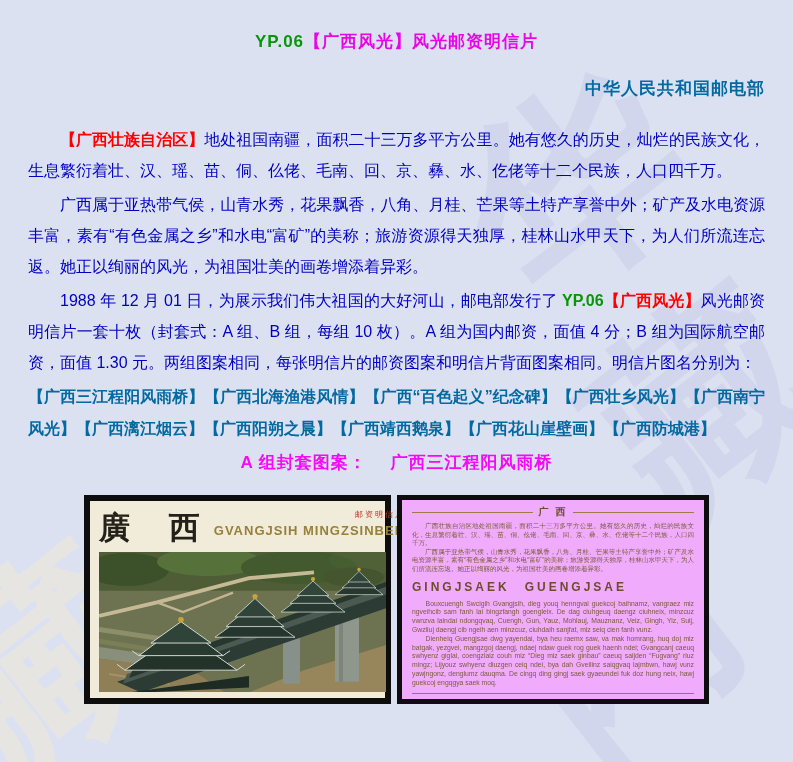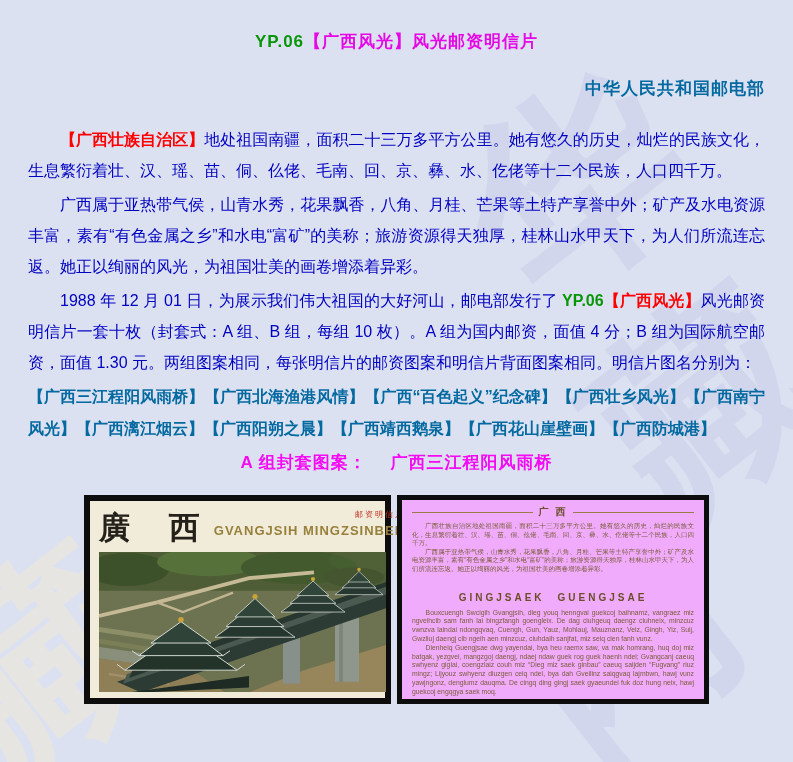--- a/index.html
+++ b/index.html
@@ -83,22 +83,22 @@
   .back-cover {
     width:312px; height:209px; background:#f0abfc;
     border:5px solid #0d0d0d; padding:5px 10px 3px;
     color:#7b5c38; display:flex; flex-direction:column;
   }
   .bc-head { display:flex; align-items:center; gap:6px; margin-bottom:3px; }
   .bc-head .rule { flex:1; height:1px; background:#9b7c48; }
   .bc-head .t { font-size:10px; font-weight:bold; color:#6b4e28; letter-spacing:2px; }
   .bc-cn { font-size:6.5px; line-height:8.6px; text-align:justify; text-indent:2em; }
   .bc-zh-title {
-    text-align:center; font-size:10px; font-weight:bold; letter-spacing:3px;
-    color:#6b4e28; margin:17px 0 4px;
+    text-align:left; font-size:12px; font-weight:bold; letter-spacing:3px;
+    color:#6b4e28; margin:5px 0 4px;
   }
   .bc-zh { font-size:6.8px; line-height:8.8px; text-align:justify; text-indent:2em; }
   .bc-rule { height:1px; background:#9b7c48; margin-top:5px; }
   .bc-bottom { display:flex; justify-content:space-between; align-items:flex-start; padding-top:5px; }
   .bc-pub { font-size:9px; letter-spacing:1px; color:#6b4e28; }
   .bc-credits { font-size:8.5px; text-align:center; color:#6b4e28; line-height:12px; }
 </style>
 </head>
 <body>
 

